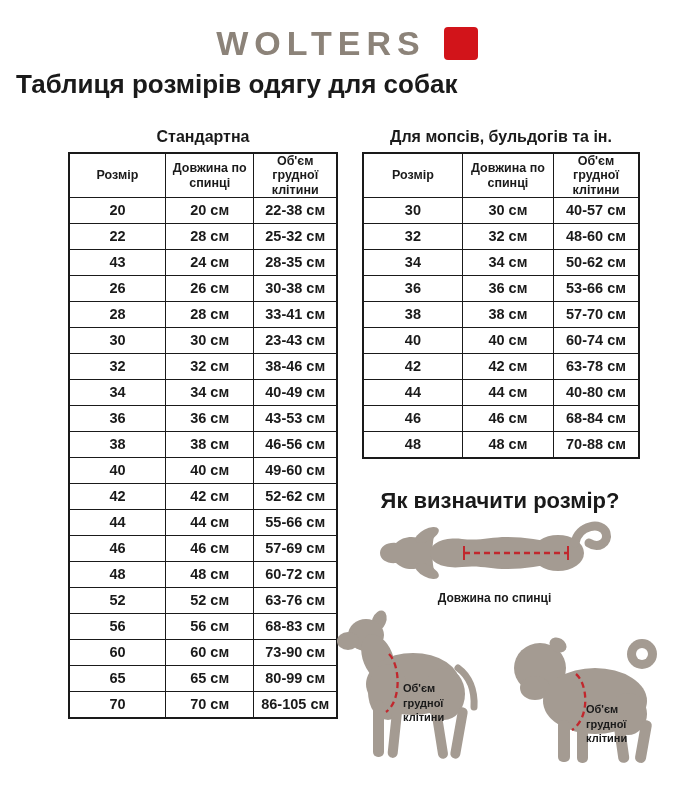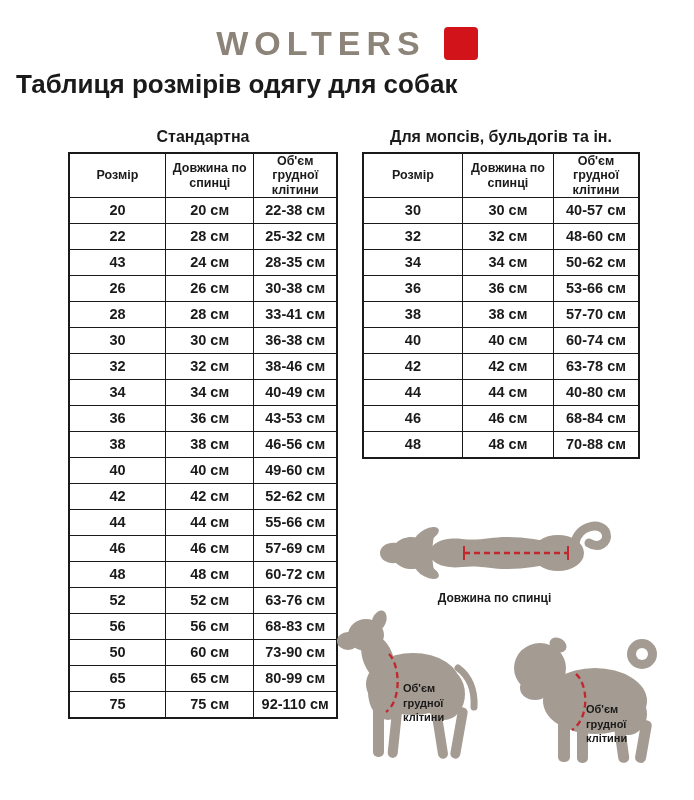--- a/index.html
+++ b/index.html
@@ -95,21 +95,21 @@
           <td>30-38 см</td>
         </tr>
         <tr>
           <td>28</td>
           <td>28 см</td>
           <td>33-41 см</td>
         </tr>
         <tr>
           <td>30</td>
           <td>30 см</td>
-          <td>36-38 см</td>
+          <td>23-43 см</td>
         </tr>
         <tr>
           <td>32</td>
           <td>32 см</td>
           <td>38-46 см</td>
         </tr>
         <tr>
           <td>34</td>
           <td>34 см</td>
           <td>40-49 см</td>
@@ -153,33 +153,33 @@
           <td>52</td>
           <td>52 см</td>
           <td>63-76 см</td>
         </tr>
         <tr>
           <td>56</td>
           <td>56 см</td>
           <td>68-83 см</td>
         </tr>
         <tr>
-          <td>50</td>
+          <td>60</td>
           <td>60 см</td>
           <td>73-90 см</td>
         </tr>
         <tr>
           <td>65</td>
           <td>65 см</td>
           <td>80-99 см</td>
         </tr>
         <tr>
-          <td>75</td>
-          <td>75 см</td>
-          <td>92-110 см</td>
+          <td>70</td>
+          <td>70 см</td>
+          <td>86-105 см</td>
         </tr>
       </tbody>
   </table>
 
   <div class="section-title st-right">Для мопсів, бульдогів та ін.</div>
   <table class="size-table t-right">
     <colgroup>
         <col class="c1">
         <col class="c2">
         <col class="c3">
@@ -238,20 +238,21 @@
           <td>68-84 см</td>
         </tr>
         <tr>
           <td>48</td>
           <td>48 см</td>
           <td>70-88 см</td>
         </tr>
       </tbody>
   </table>
 
+  <div class="guide-heading">Як визначити розмір?</div>
 
   <svg class="abs" style="left:372px;top:513px;" width="245" height="80" viewBox="0 0 245 80">
     <g class="sil">
       <path d="M8,40 C8,33 16,29 24,30 C30,24 40,22 50,26 L62,24 C60,30 60,50 62,56 L50,54 C40,58 30,56 24,50 C16,51 8,47 8,40 Z"></path>
       <ellipse cx="55" cy="22" rx="13" ry="6" transform="rotate(-28 55 22)"></ellipse>
       <ellipse cx="55" cy="58" rx="13" ry="6" transform="rotate(28 55 58)"></ellipse>
       <path d="M58,40 C58,30 72,24 90,26 C108,28 118,24 135,24 C152,24 170,27 185,31 C196,34 202,37 202,40 C202,43 196,46 185,49 C170,53 152,56 135,56 C118,56 108,52 90,54 C72,56 58,50 58,40 Z"></path>
       <ellipse cx="186" cy="40" rx="26" ry="18"></ellipse>
       <path class="tail" style="stroke-width:9" d="M203,30 C206,12 230,8 234,20 C237,30 226,36 217,30"></path>
     </g>

